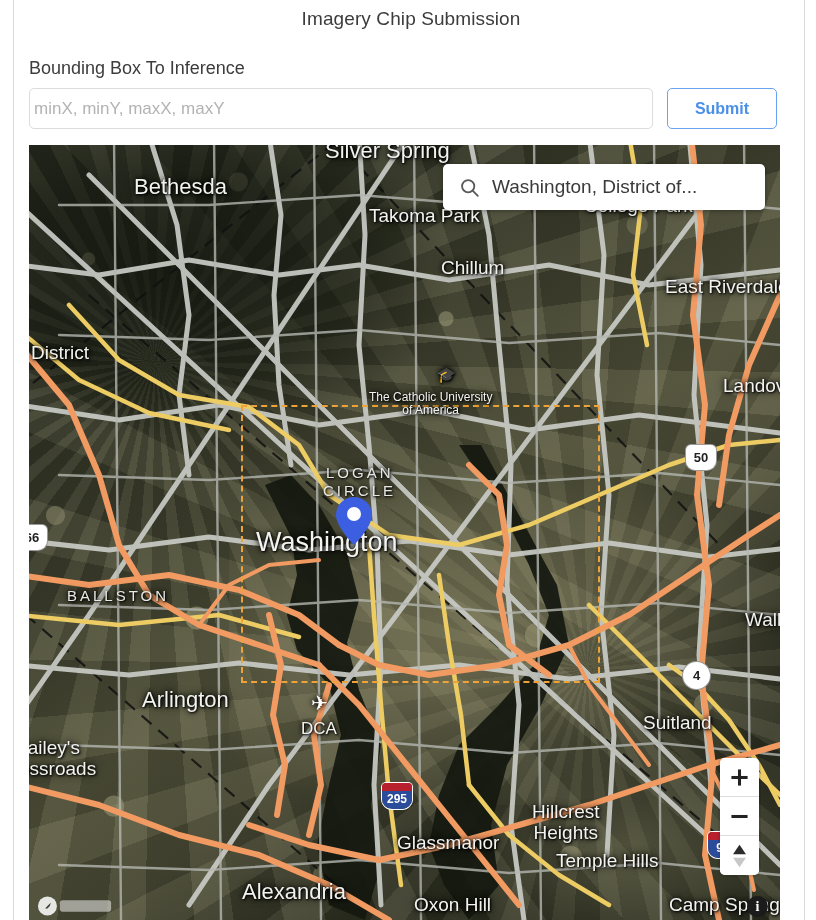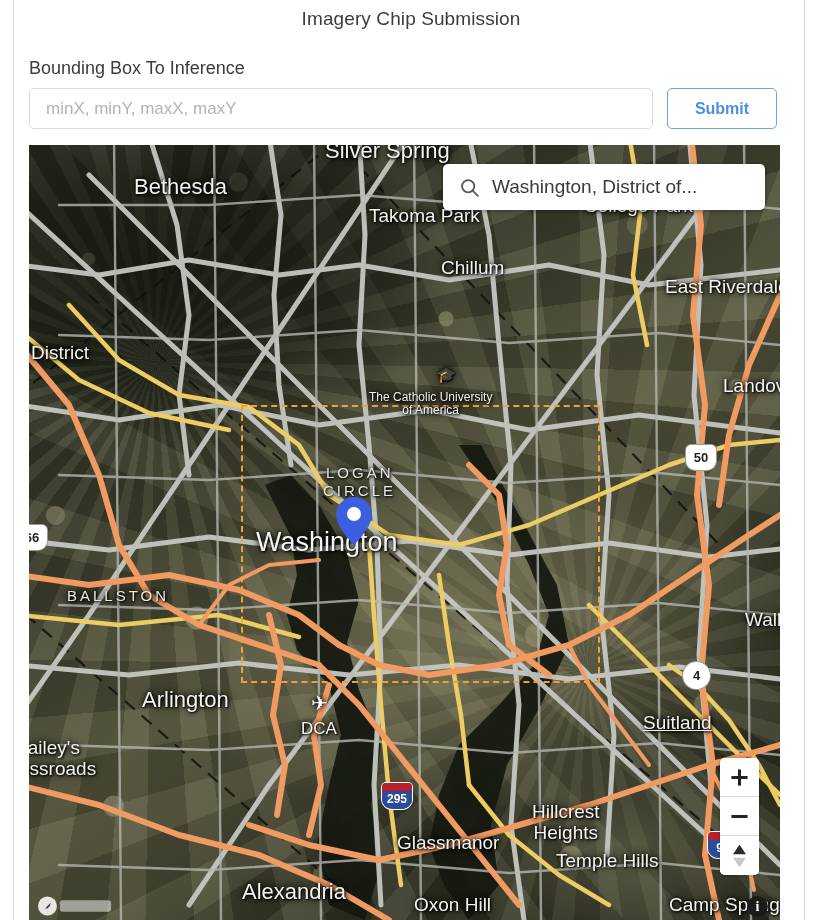--- a/index.html
+++ b/index.html
@@ -36,21 +36,21 @@
   .field-label {
     position: absolute; left: 29px; top: 58px;
     font-size: 18px; color: #3c3c3c; font-weight: 400;
   }
   .bbox-input {
     position: absolute; left: 29px; top: 88px;
     width: 624px; height: 41px;
     border: 1px solid #dcdcdc; border-radius: 5px;
     background: #fff;
     font-size: 17px; color: #3c3c3c;
-    padding: 0 16px;
+    padding: 0 4px;
     outline: none;
     font-family: "Liberation Sans", sans-serif;
   }
   .bbox-input::placeholder { color: #b3b3b3; }
   .submit-btn {
     position: absolute; left: 667px; top: 88px;
     width: 110px; height: 41px;
     border: 1px solid #6aa3ef; border-radius: 5px;
     background: #ffffff;
     color: #4a8fe8; font-weight: bold; font-size: 16px;
@@ -332,21 +332,21 @@
         <div class="mlabel lbl-town" style="left: 340px; top: 60px;">Takoma Park</div>
         <div class="mlabel lbl-town" style="left: 555px; top: 50px;">College Park</div>
         <div class="mlabel lbl-town" style="left: 412px; top: 112px;">Chillum</div>
         <div class="mlabel lbl-town" style="left: 636px; top: 131px;">East Riverdale</div>
         <div class="mlabel lbl-town" style="left: 2px; top: 197px;">District</div>
         <div class="mlabel lbl-town" style="left: 694px; top: 230px;">Landover</div>
         <div class="mlabel lbl-hood" style="left: 297px; top: 320px;">LOGAN</div>
         <div class="mlabel lbl-hood" style="left: 294px; top: 338px;">CIRCLE</div>
         <div class="mlabel lbl-city" style="left: 113px; top: 543px;">Arlington</div>
         <div class="mlabel lbl-hood" style="left: 38px; top: 443px;">BALLSTON</div>
-        <div class="mlabel lbl-town" style="left: 614px; top: 567px; text-decoration: underline;">Suitland</div>
+        <div class="mlabel lbl-town" style="left: 614px; top: 567px;">Suitland</div>
         <div class="mlabel lbl-town" style="left: 716px; top: 464px;">Walker</div>
         <div class="mlabel lbl-town" style="left: 527px; top: 705px;">Temple Hills</div>
         <div class="mlabel lbl-town" style="left: 385px; top: 749px;">Oxon Hill</div>
         <div class="mlabel lbl-town" style="left: 640px; top: 749px;">Camp Spring</div>
         <div class="mlabel lbl-town" style="left: 368px; top: 687px;">Glassmanor</div>
         <div class="mlabel lbl-city" style="left: 213px; top: 735px;">Alexandria</div>
         <div class="mlabel lbl-center lbl-small" style="left: 340px; top: 246px;">
           <div>The Catholic University</div>
           <div>of America</div>
         </div>

